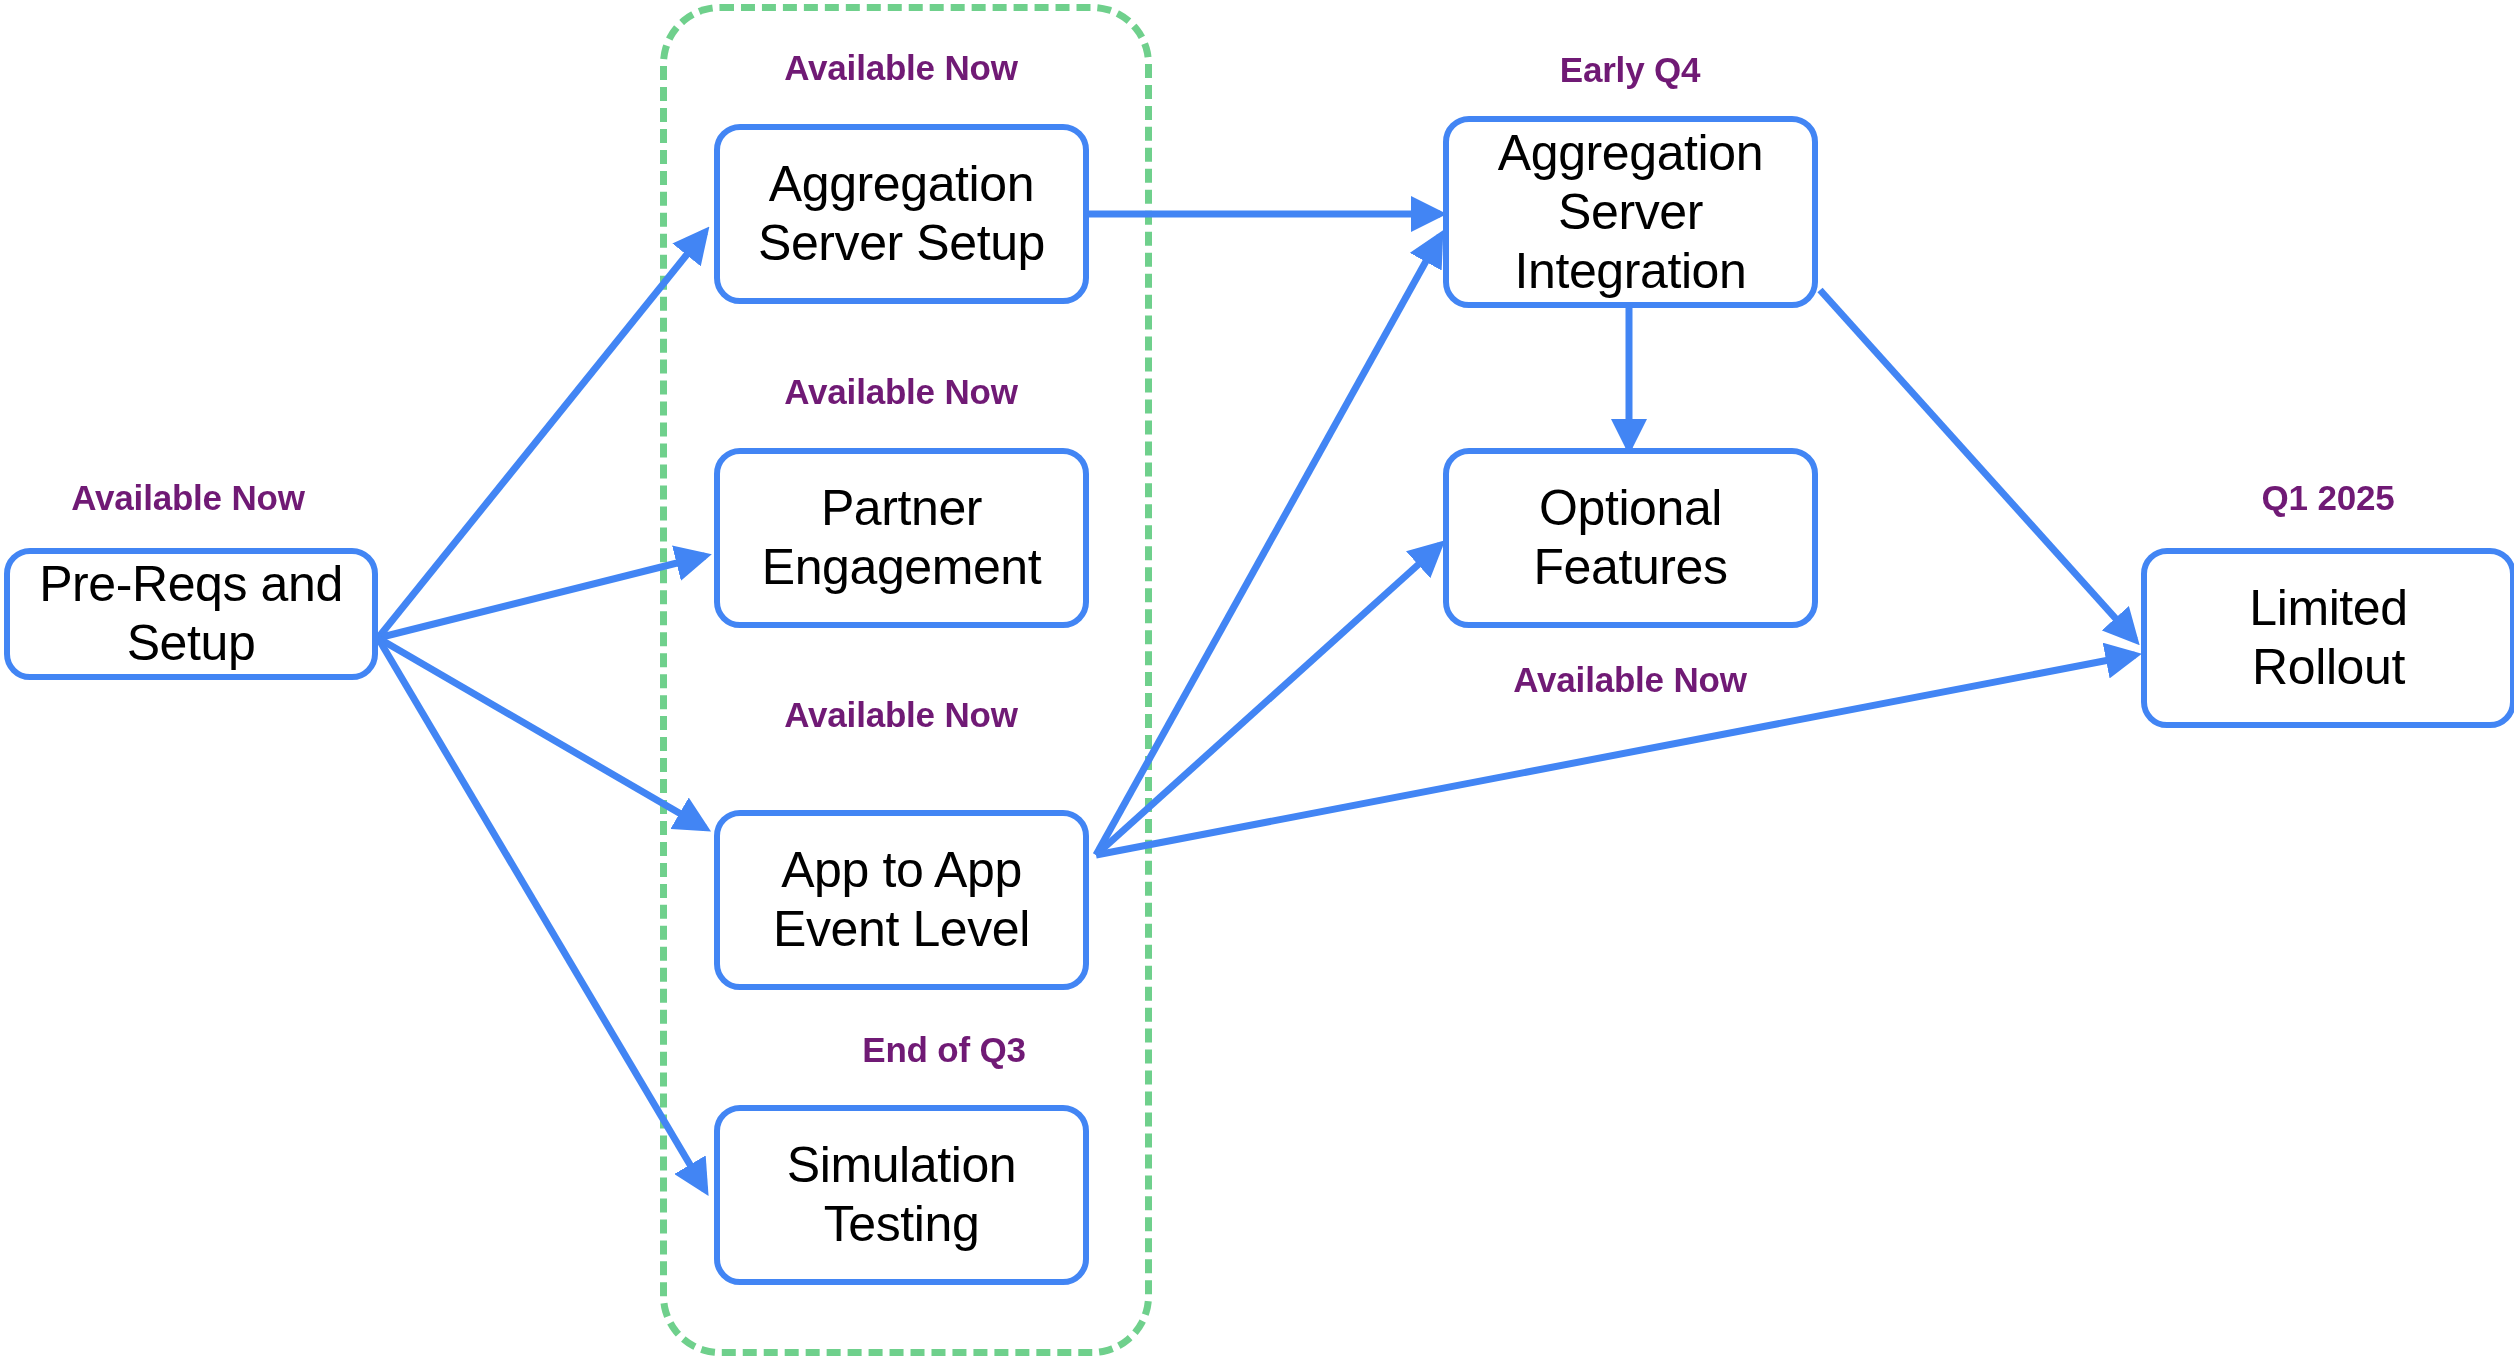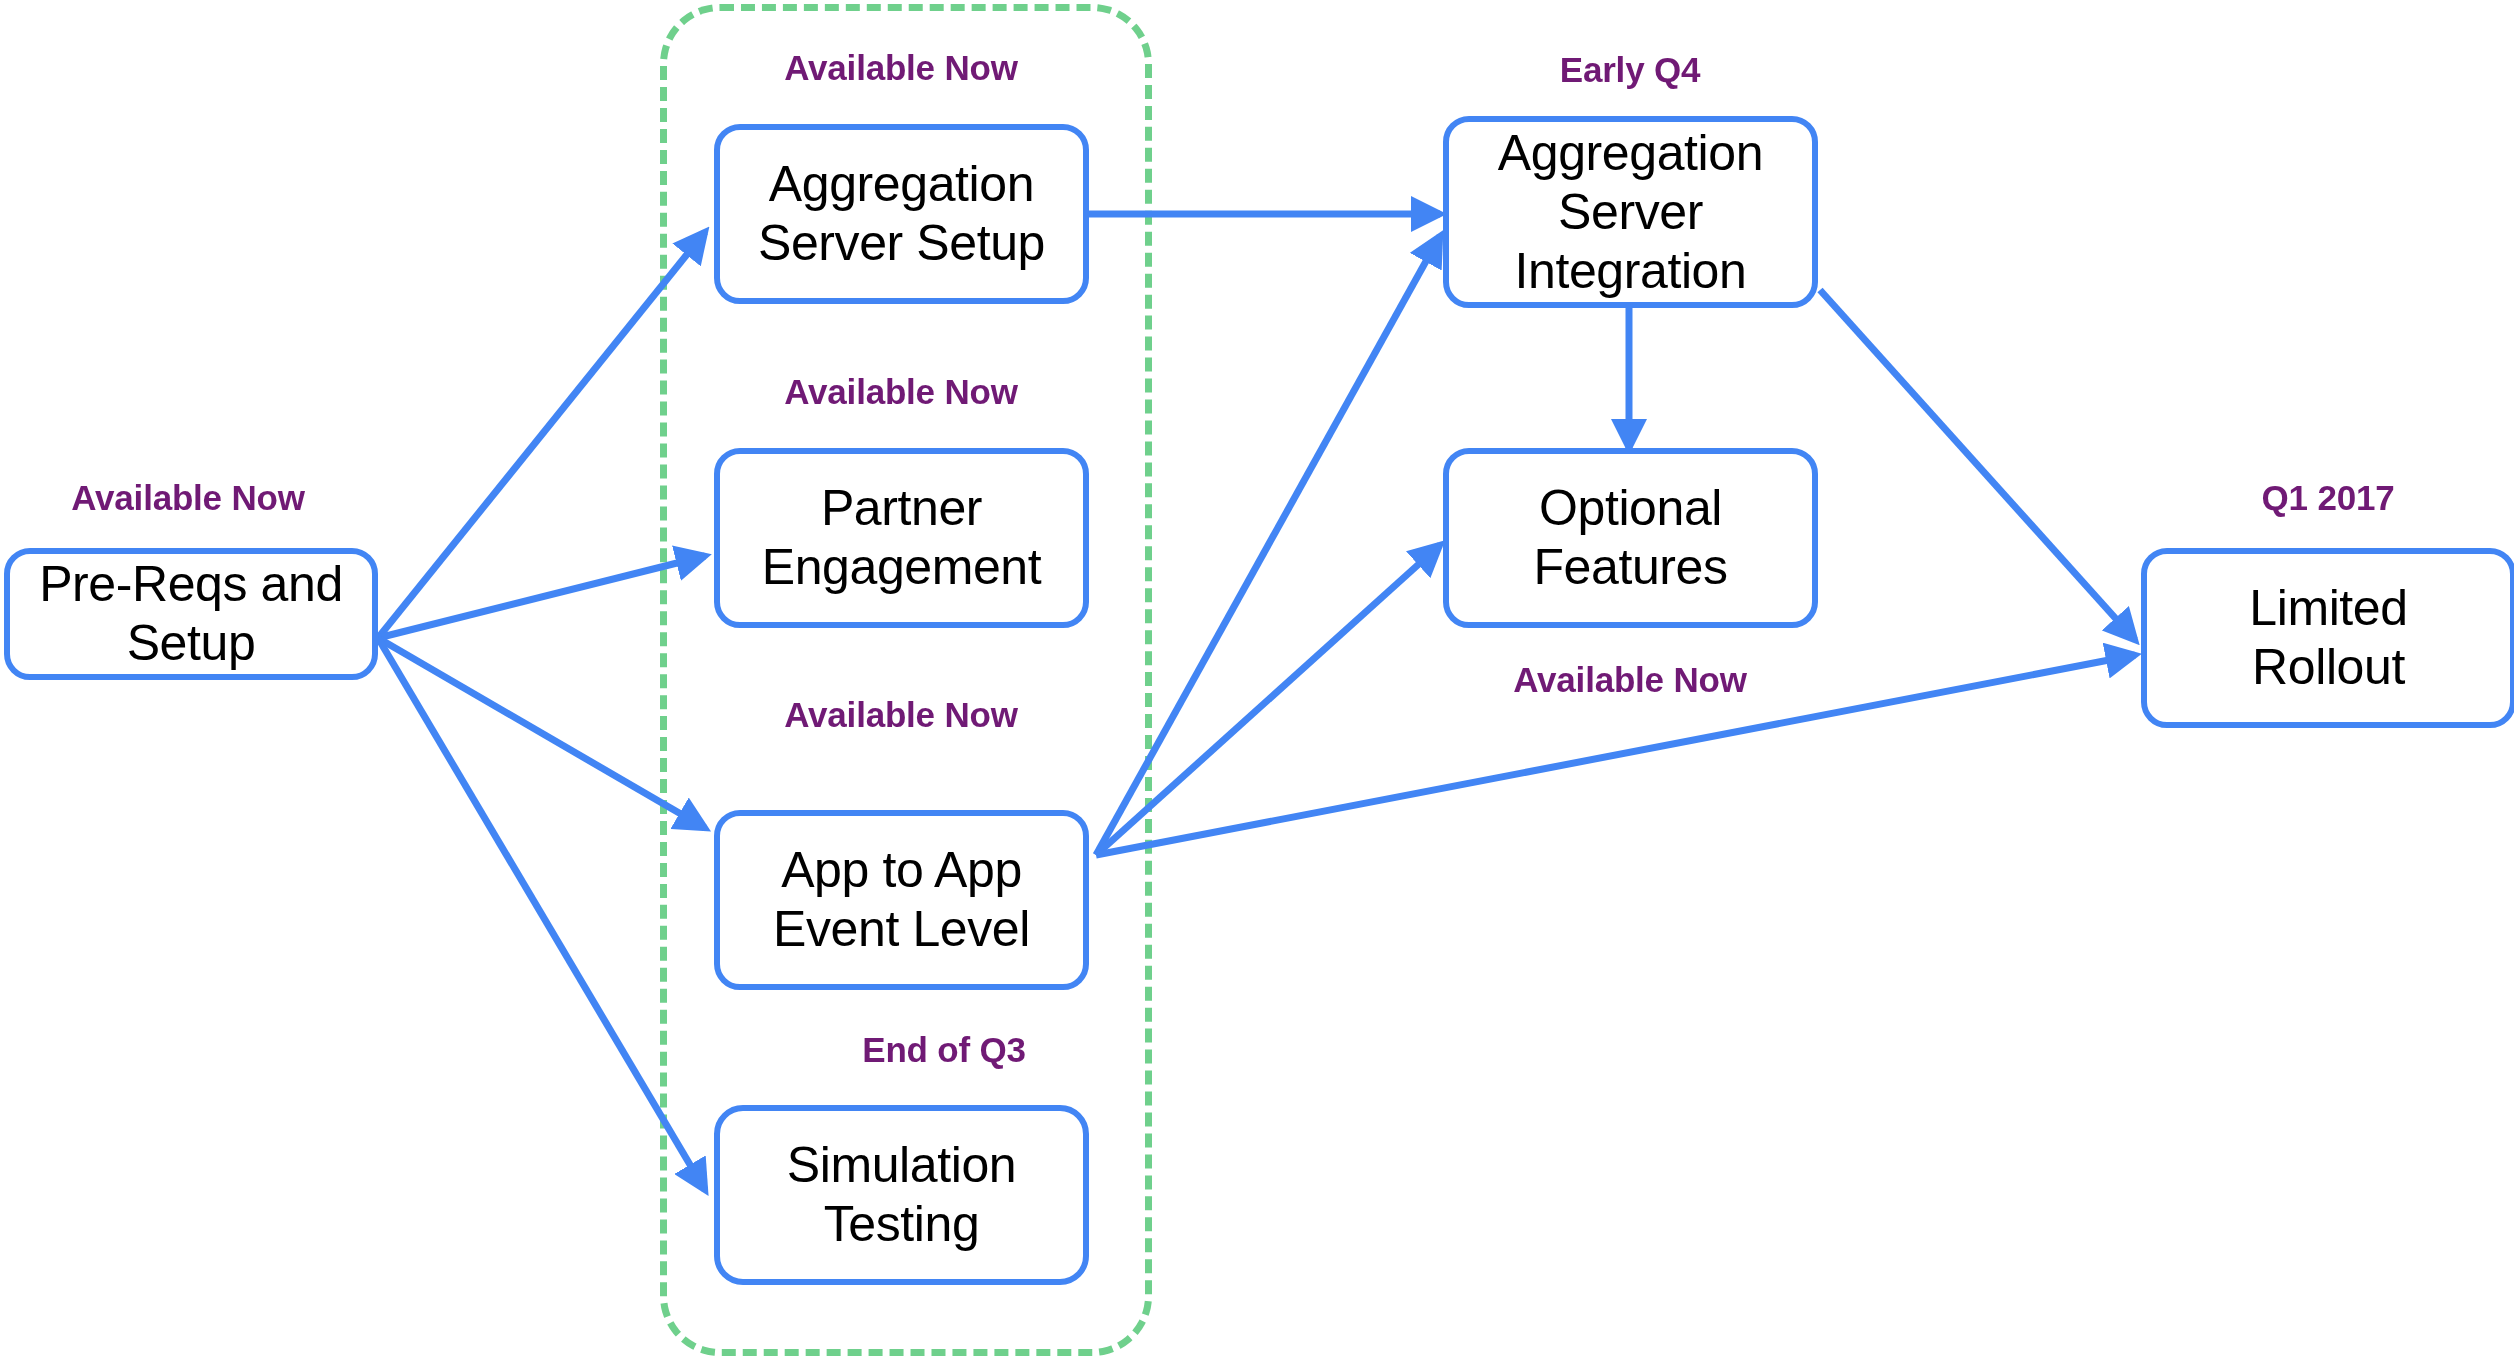--- a/index.html
+++ b/index.html
@@ -104,29 +104,29 @@
 
   <div class="status-label" style="left:901px; top:372px;">Available Now</div>
   <div class="node" style="left:714px; top:448px; width:375px; height:180px;">Partner
 Engagement</div>
 
   <div class="status-label" style="left:901px; top:695px;">Available Now</div>
   <div class="node" style="left:714px; top:771px; width:375px; height:180px;margin-top:39px;">App to App
 Event Level</div>
 
   <div class="status-label" style="left:901px; top:1030px;margin-left:43px;">End of Q3</div>
-  <div class="node" style="left:714px; top:1105px; width:375px; height:180px;border-radius:29px;">Simulation
+  <div class="node" style="left:714px; top:1105px; width:375px; height:180px;">Simulation
 Testing</div>
 
   <div class="status-label" style="left:1630px; top:50px;">Early Q4</div>
   <div class="node n3line" style="left:1443px; top:116px; width:375px; height:192px;">Aggregation
 Server
 Integration</div>
 
   <div class="node" style="left:1443px; top:448px; width:375px; height:180px;">Optional
 Features</div>
   <div class="status-label" style="left:1630px; top:660px;">Available Now</div>
 
-  <div class="status-label" style="left:2328px; top:478px;">Q1 2017</div>
+  <div class="status-label" style="left:2328px; top:478px;">Q1 2025</div>
   <div class="node" style="left:2141px; top:548px; width:375px; height:180px;">Limited
 Rollout</div>
 
 </div>
 
 </body></html>

